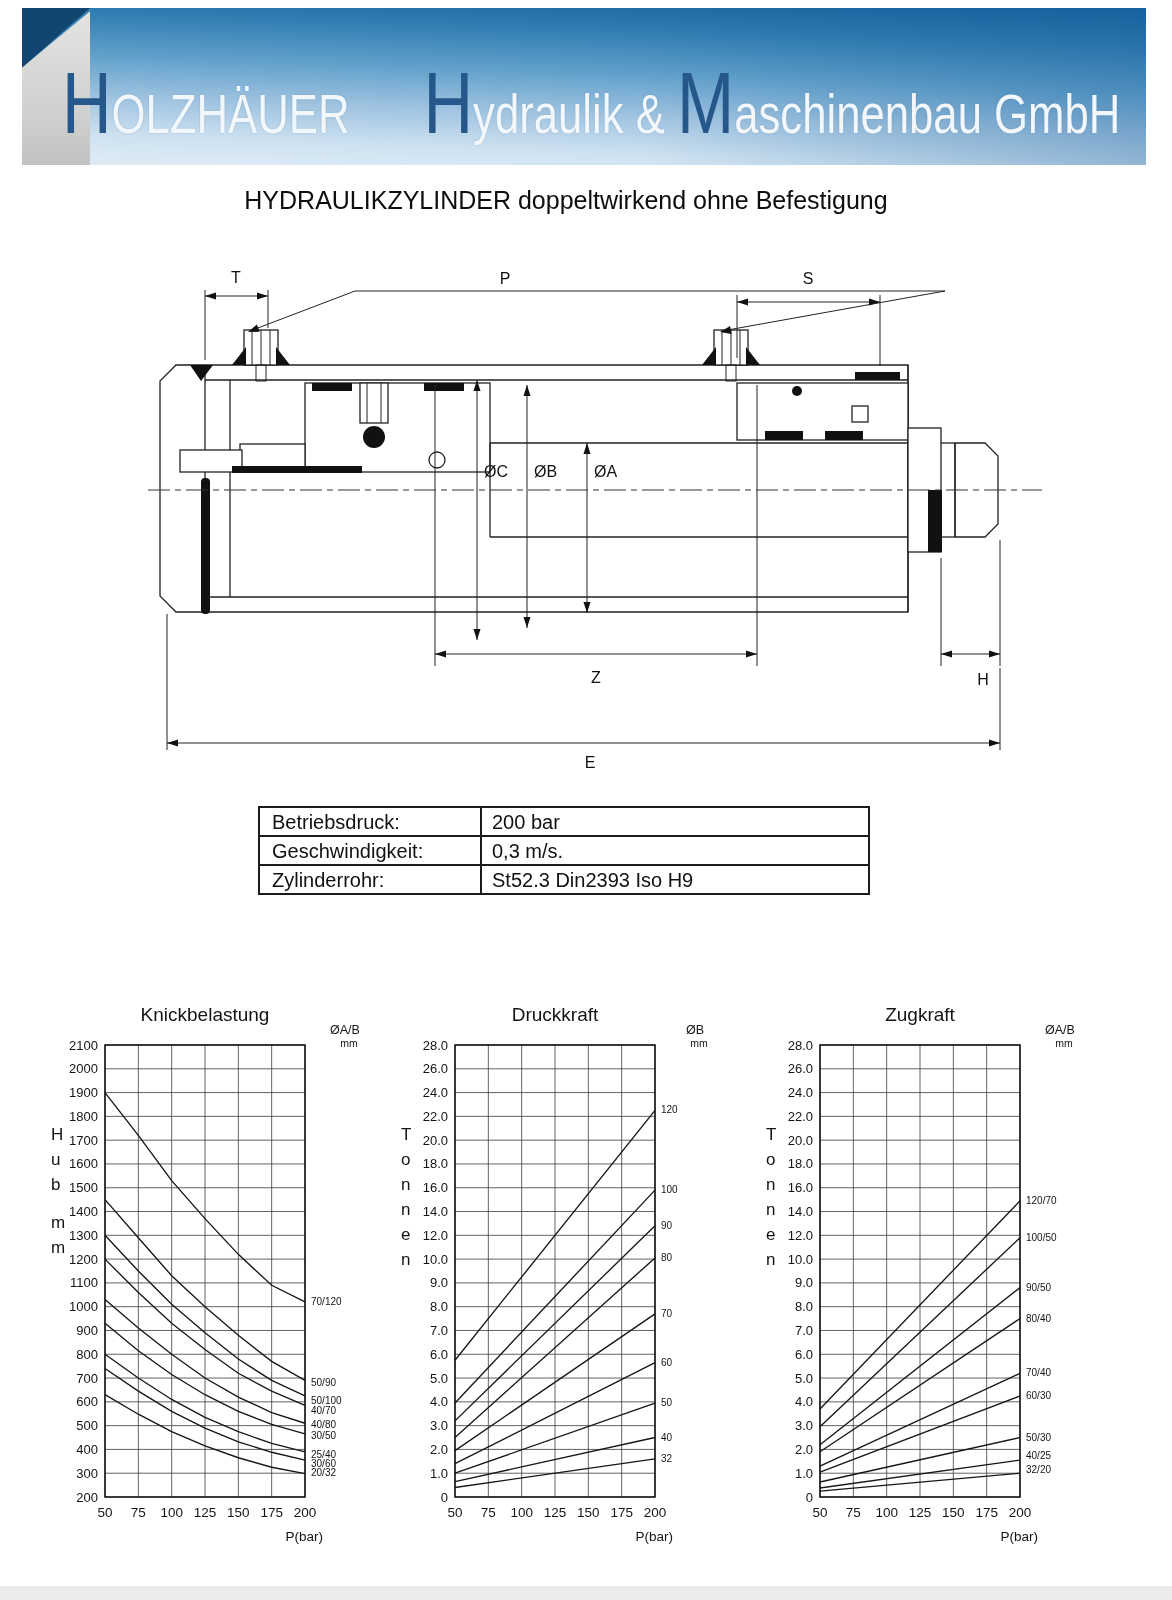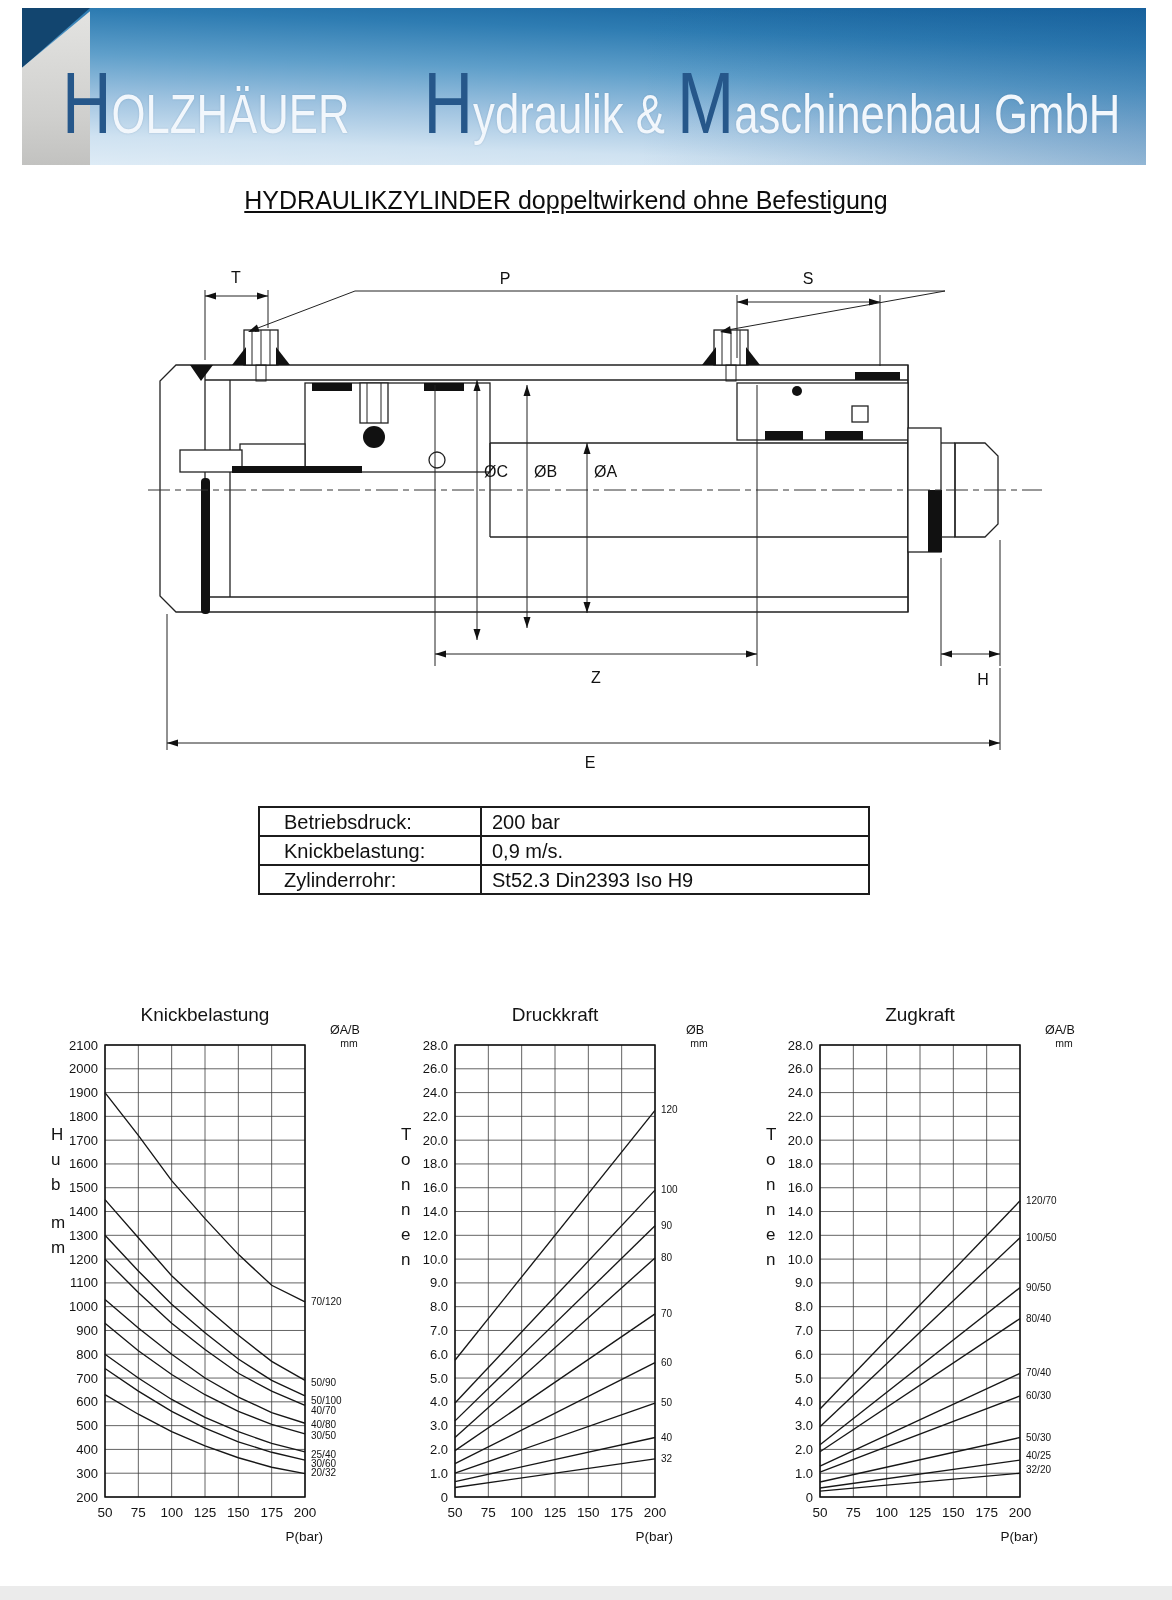--- a/index.html
+++ b/index.html
@@ -17,36 +17,36 @@
     background:linear-gradient(180deg,#e4e4e2 0%,#cfcfcd 70%,#c2c2c0 100%);
     clip-path:polygon(0 38%,100% 2%,100% 100%,0 100%);}
   .banner-text{position:absolute;left:40px;bottom:18px;display:flex;align-items:baseline;
     white-space:pre;transform:scaleX(.78);transform-origin:0 100%;z-index:3;}
   .logo-big{font-size:88px;line-height:1;color:#26578a;}
   .logo-small{font-size:56px;line-height:1;color:#f2f7fc;text-shadow:0 0 2px rgba(40,80,120,.25);}
   .logo-gap{display:inline-block;width:95px;}
 
   
   .page-title{position:absolute;top:186px;left:0;width:1132px;text-align:center;
-    font-size:25px;color:#0d0d0d;text-decoration:underline;}
+    font-size:25px;color:#0d0d0d;}
 
   
   .drawing{position:absolute;left:140px;top:252px;width:905px;height:520px;}
   .drawing svg{width:100%;height:100%;}
   .ln{stroke:#222;stroke-width:1.3;fill:none;}
   .thin{stroke:#222;stroke-width:1;fill:none;}
   .wht{fill:#ffffff;stroke:#222;stroke-width:1.3;}
   .blk{fill:#111;stroke:none;}
   .dim{stroke:#222;stroke-width:1;fill:none;}
   .cl{stroke:#333;stroke-width:1;fill:none;stroke-dasharray:22 5 6 5;}
   .drawing text{fill:#111;stroke:none;font-size:16px;font-family:"Liberation Sans",sans-serif;}
 
   
   .spec-table{position:absolute;left:258px;top:806px;width:612px;border-collapse:collapse;}
-  .spec-table td{border:2px solid #1c1c1c;height:27px;font-size:20px;padding:0 0 0 24px;
+  .spec-table td{border:2px solid #1c1c1c;height:27px;font-size:20px;padding:0 0 0 12px;
     vertical-align:middle;line-height:1;}
   .spec-table td.val{padding-left:10px;}
   .spec-table col.c1{width:222px;}
 
   
   .chart{position:absolute;top:988px;width:345px;height:560px;}
   #chart-0{left:35px;}  #chart-1{left:385px;}  #chart-2{left:750px;}
   .chart svg text{font-family:"Liberation Sans",sans-serif;fill:#141414;}
 
   .bottom-strip{position:absolute;left:0;bottom:0;width:1172px;height:14px;background:#ebebeb;}
@@ -213,22 +213,22 @@
   <colgroup>
       <col class="c1">
       <col>
     </colgroup>
   <tbody>
       <tr>
     <td>Betriebsdruck:</td>
     <td class="val">200 bar</td>
   </tr>
   <tr>
-    <td>Knickbelastung:</td>
-    <td class="val">0,9 m/s.</td>
+    <td>Geschwindigkeit:</td>
+    <td class="val">0,3 m/s.</td>
   </tr>
   <tr>
     <td>Zylinderrohr:</td>
     <td class="val">St52.3 Din2393 Iso H9</td>
   </tr>
 </tbody>
   </table>
 
 <div class="chart" id="chart-0"><svg width="345" height="560" viewBox="0 0 345 560">
       <line x1="70" y1="57" x2="70" y2="509" stroke="#3c3c3c" stroke-width="0.8"></line>

